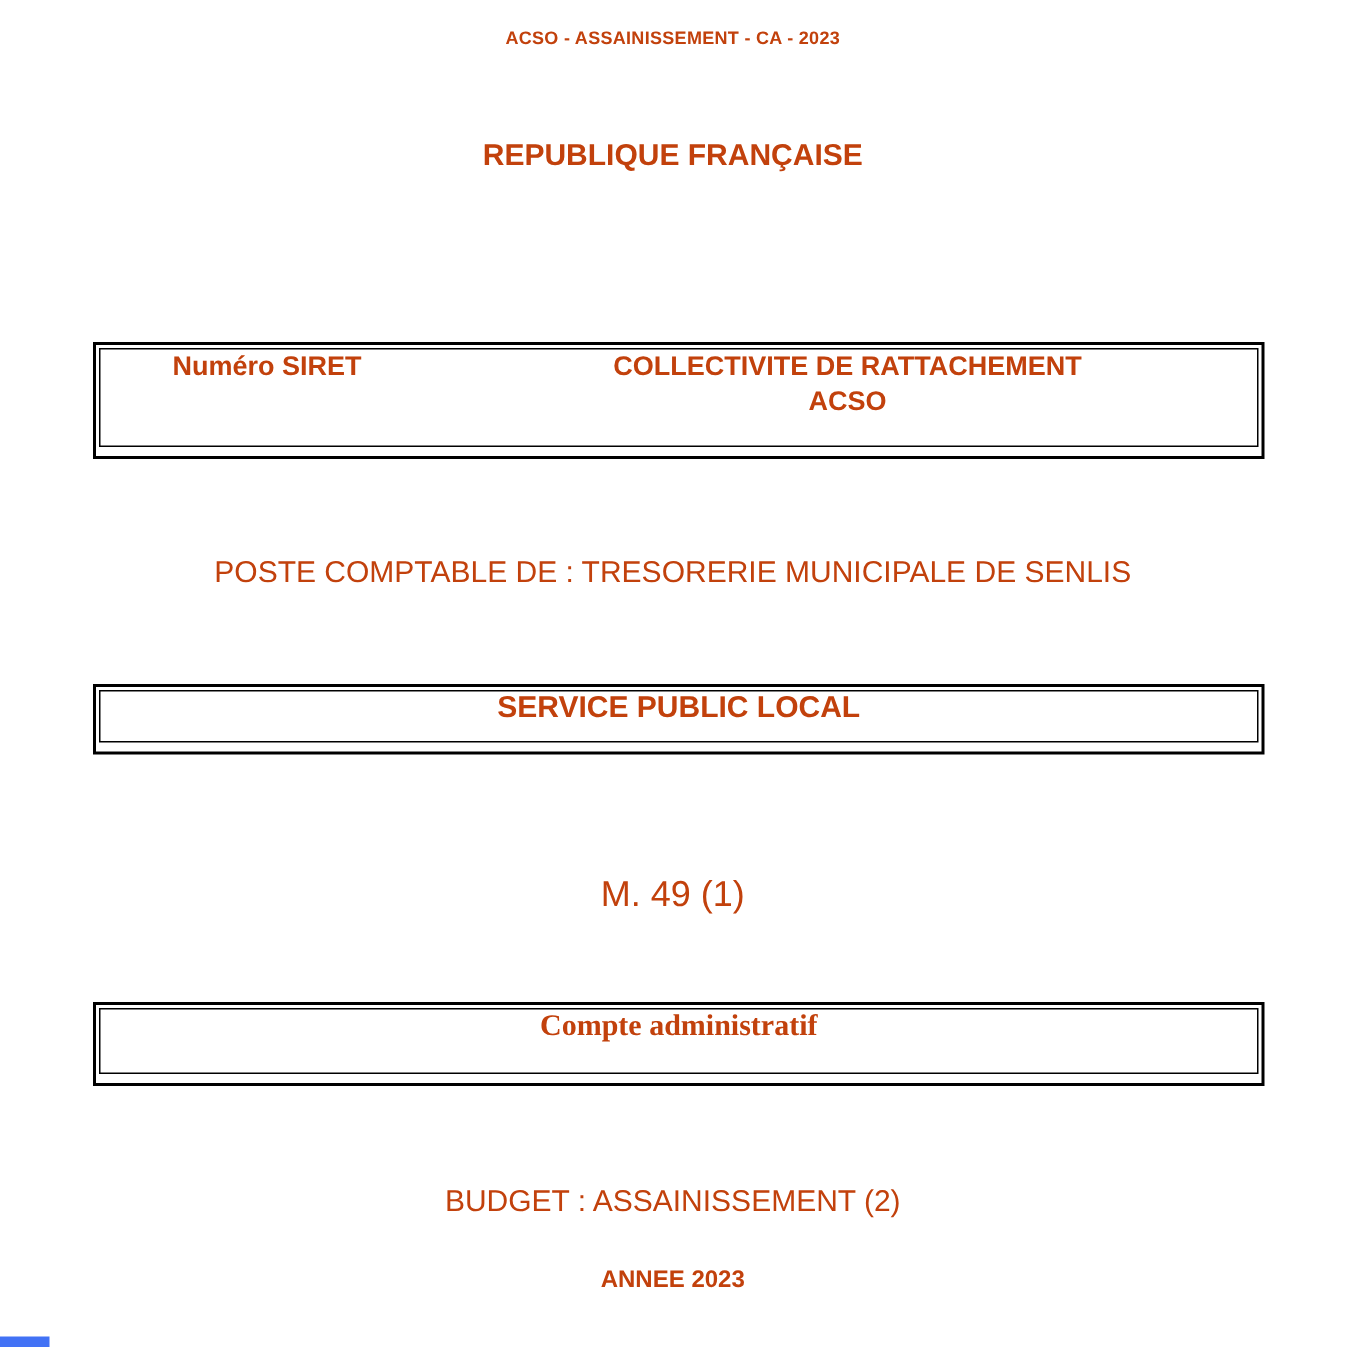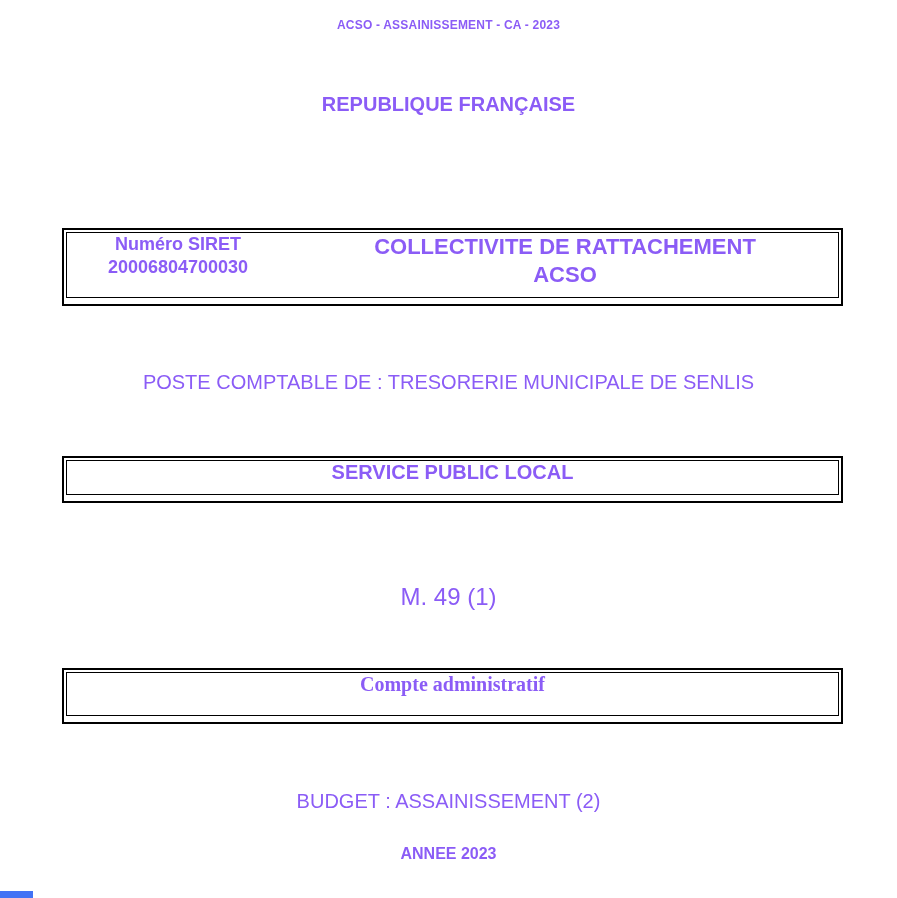--- a/index.html
+++ b/index.html
@@ -6,21 +6,21 @@
     margin: 0;
     padding: 0;
     background: #ffffff;
   }
   #page {
     position: relative;
     width: 897px;
     height: 898px;
     background: #ffffff;
     font-family: "Liberation Sans", "DejaVu Sans", sans-serif;
-    color: #8b5cf6;
+    color: #c2410c;
     overflow: hidden;
   }
   .centered-line {
     position: absolute;
     left: 0;
     width: 897px;
     text-align: center;
     white-space: nowrap;
   }
   .doc-header {
@@ -81,21 +81,21 @@
     text-align: center;
     font-weight: bold;
     line-height: 1.28;
   }
   .cell-siret {
     width: 222px;
     font-size: 18px;
   }
   .cell-collectivite {
     flex: 1;
-    font-size: 22px;
+    font-size: 18px;
   }
   .vdivider {
     width: 3px;
     background: #000000;
   }
   .box-title {
     flex: 1;
     display: flex;
     align-items: center;
     justify-content: center;
@@ -117,21 +117,20 @@
 <div id="page">
 
   <div class="centered-line doc-header">ACSO - ASSAINISSEMENT - CA - 2023</div>
 
   <div class="centered-line republic-title">REPUBLIQUE FRANÇAISE</div>
 
   <div class="dbox collectivite-box">
     <div class="dbox-inner">
       <div class="cell cell-siret">
         <div>Numéro SIRET</div>
-        <div>20006804700030</div>
       </div>
       <div class="vdivider"></div>
       <div class="cell cell-collectivite">
         <div>COLLECTIVITE DE RATTACHEMENT</div>
         <div>ACSO</div>
       </div>
     </div>
   </div>
 
   <div class="centered-line poste-line">POSTE COMPTABLE DE : TRESORERIE MUNICIPALE DE SENLIS</div>

